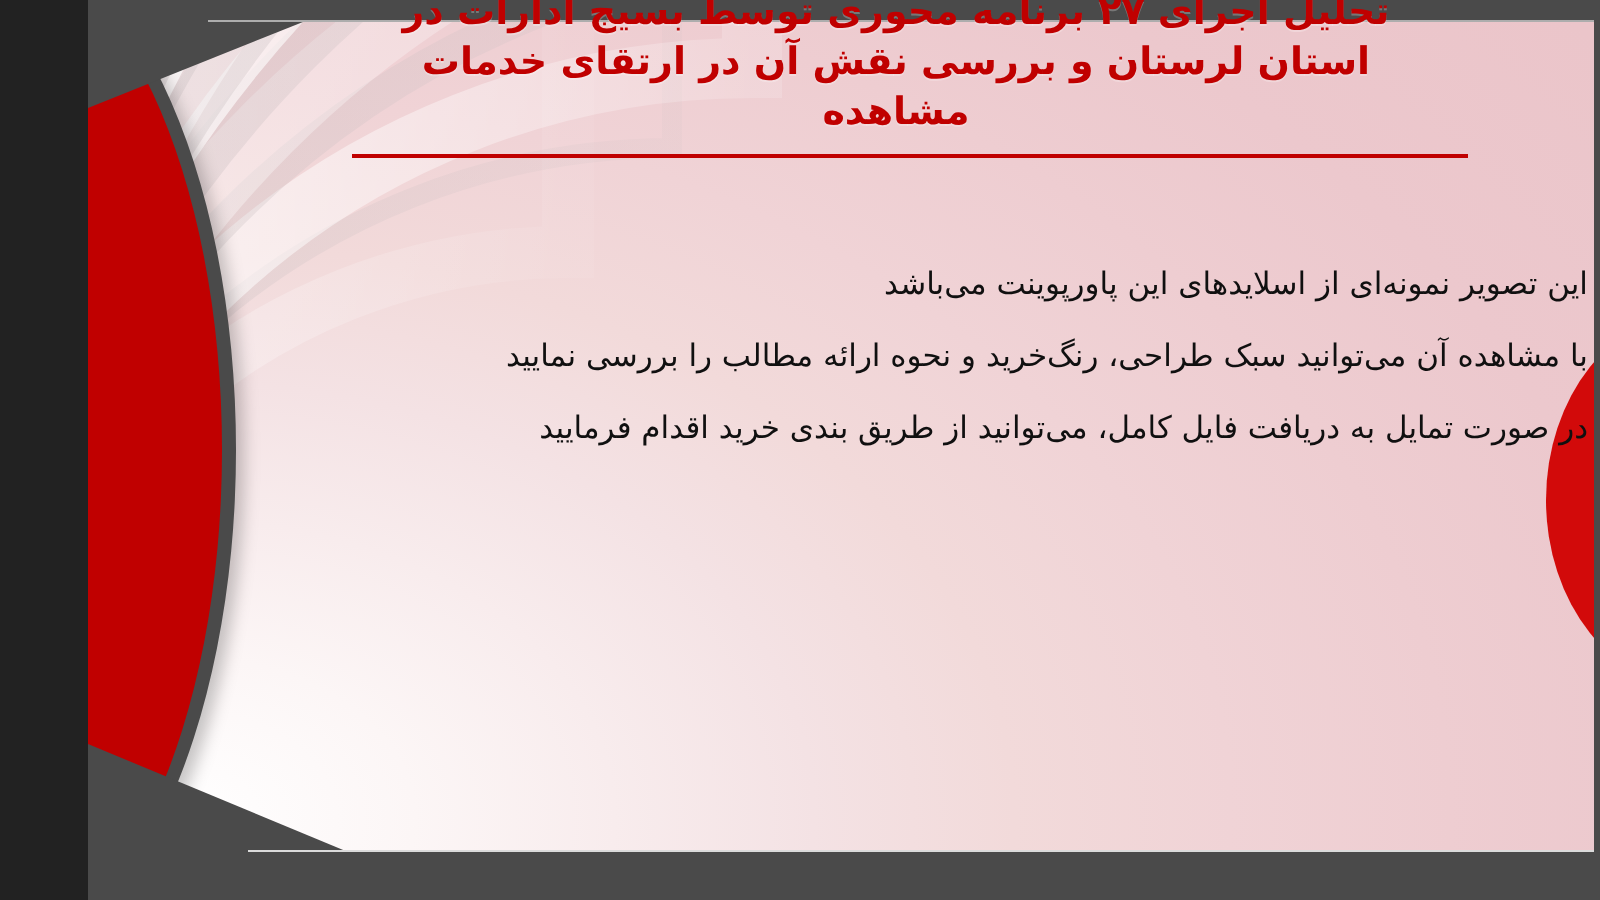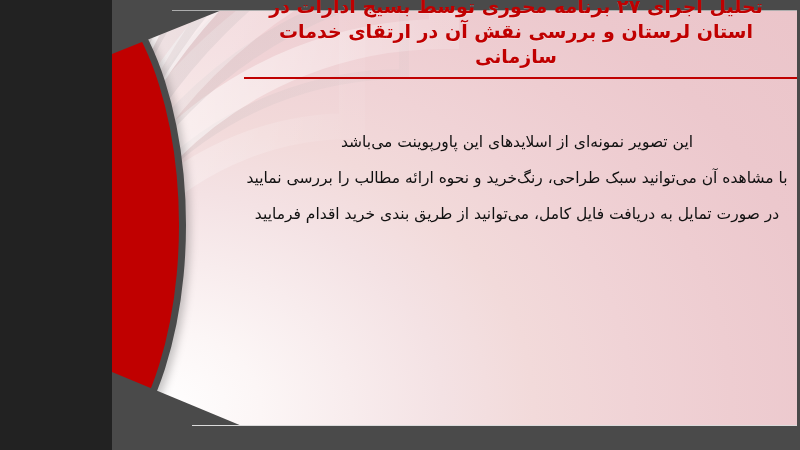--- a/index.html
+++ b/index.html
@@ -1,21 +1,21 @@
 <!DOCTYPE html>
 <html lang="fa" dir="rtl"><head>
 <meta charset="utf-8">
 <title>Slide</title>
 <style>
   html,body{margin:0;padding:0;background:#222;}
   *{box-sizing:border-box;}
 
   #slide{
     position:relative;
-    width:688px;height:450px;
+    width:756px;height:450px;
     overflow:hidden;
     font-family:"DejaVu Sans","Liberation Sans",sans-serif;
     background:#4a4a4a;
   }
 
   
   .bg-plate{
     position:absolute;
     left:0;top:10px;right:0;bottom:24px;
     background:
@@ -93,21 +93,21 @@
     position:absolute;
     left:60px;top:124px;
     width:690px;
     text-align:right;
     direction:rtl;
     color:#101010;
     font-size:15.5px;
     line-height:36px;
     z-index:6;
   }
-  .body-block .bline{display:block;white-space:nowrap;text-align:center;}
+  .body-block .bline{display:block;white-space:nowrap;}
 
   
   .band-top{
     position:absolute;left:0;top:0;width:800px;height:11px;background:#4a4a4a;z-index:4;
   }
   .band-bottom{
     position:absolute;left:0;bottom:0;width:800px;height:25px;background:#4a4a4a;z-index:4;
   }
   
   .cut-top{
@@ -181,21 +181,21 @@
   <div class="edge-hi-bottom"></div>
 
   <div class="right-blob"></div>
 
   <div class="left-blob-shadow"></div>
   <div class="left-blob"></div>
 
   <div class="title-block">
     <span class="tline">تحلیل اجرای ۲۷ برنامه محوری توسط بسیج ادارات در</span>
     <span class="tline">استان لرستان و بررسی نقش آن در ارتقای خدمات</span>
-    <span class="tline">سازمانی</span>
+    <span class="tline">مشاهده</span>
   </div>
   <div class="title-rule"></div>
 
   <div class="body-block">
     <span class="bline">این تصویر نمونه‌ای از اسلایدهای این پاورپوینت می‌باشد</span>
     <span class="bline">با مشاهده آن می‌توانید سبک طراحی، رنگ‌خرید و نحوه ارائه مطالب را بررسی نمایید</span>
     <span class="bline">در صورت تمایل به دریافت فایل کامل، می‌توانید از طریق بندی خرید اقدام فرمایید</span>
   </div>
 
   <div class="right-rail"></div>

